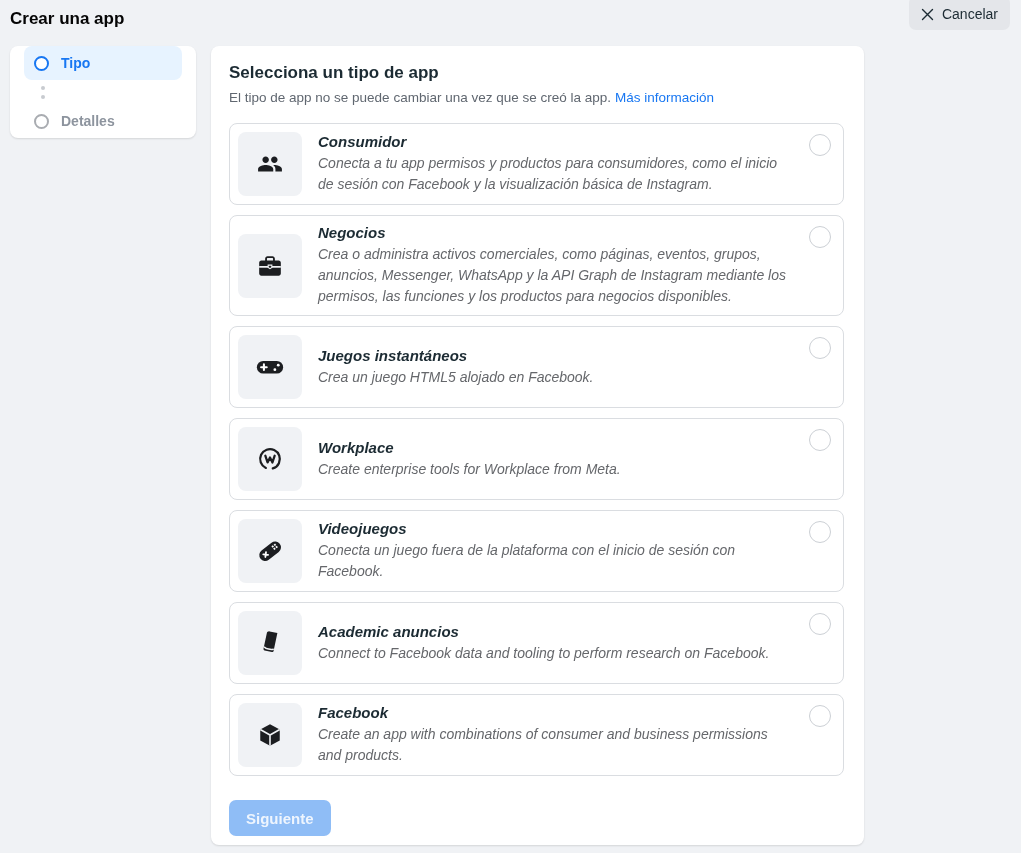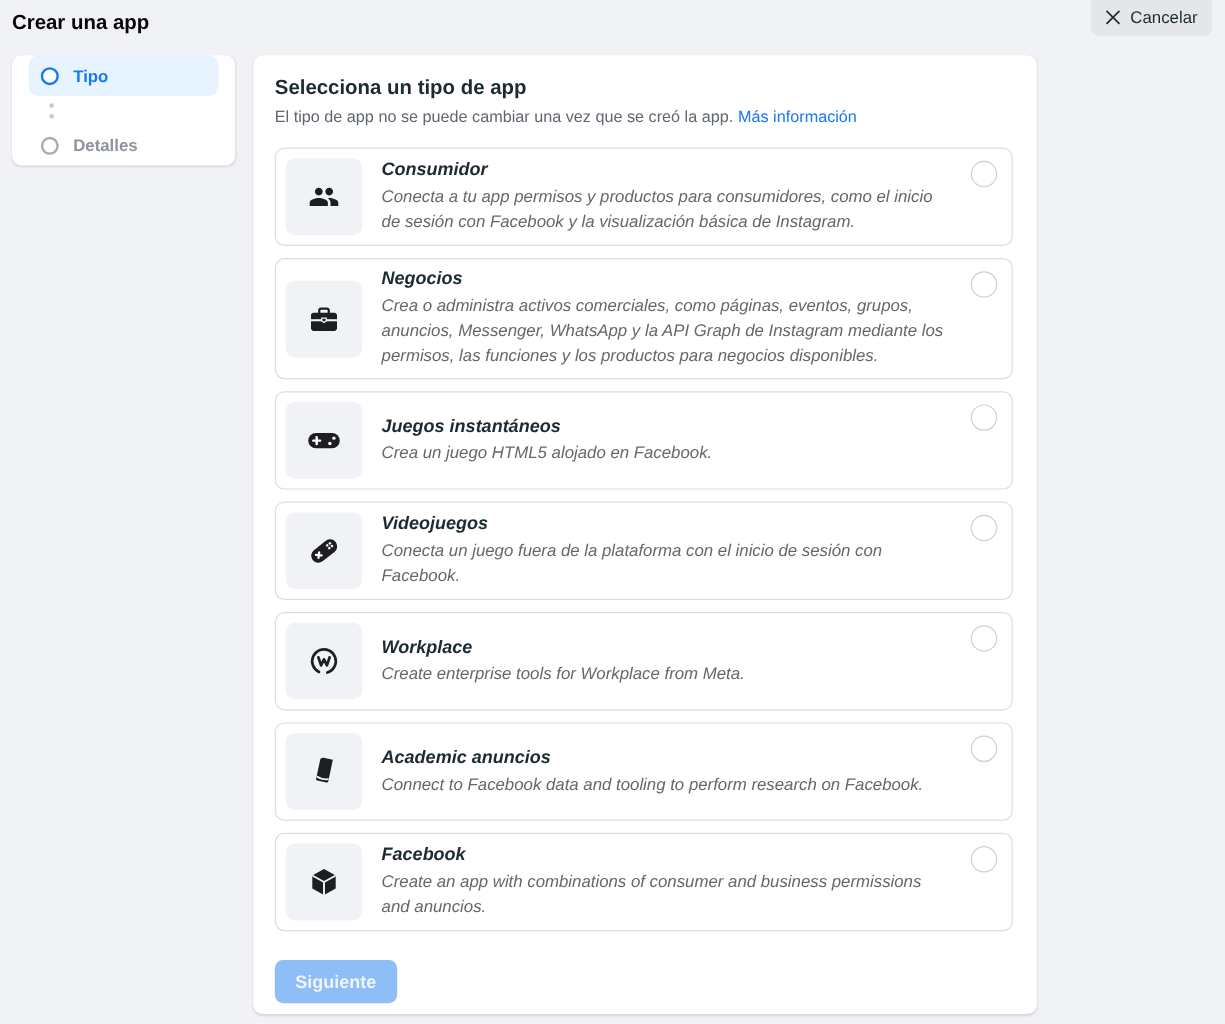--- a/index.html
+++ b/index.html
@@ -161,52 +161,52 @@
           </svg>
         </div>
         <div class="card-text">
           <div class="card-title">Juegos instantáneos</div>
           <div class="card-desc">Crea un juego HTML5 alojado en Facebook.</div>
         </div>
         <span class="radio-circle"></span>
       </div>
       <div class="type-card">
         <div class="icon-box">
+          <svg width="30" height="30" viewBox="0 0 32 32" fill="none">
+            <circle cx="16" cy="16" r="10.5" stroke="#1c1e21" stroke-width="2.4" stroke-linecap="round" stroke-dasharray="58 8" transform="rotate(115 16 16)"></circle>
+            <path d="M11 12.5l2.4 7.2 2.6-5.4 2.6 5.4 2.4-7.2" stroke="#1c1e21" stroke-width="2.4" stroke-linecap="round" stroke-linejoin="round"></path>
+          </svg>
+        </div>
+        <div class="card-text">
+          <div class="card-title">Workplace</div>
+          <div class="card-desc">Create enterprise tools for Workplace from Meta.</div>
+        </div>
+        <span class="radio-circle"></span>
+      </div>
+      <div class="type-card">
+        <div class="icon-box">
           <svg width="30" height="30" viewBox="0 0 32 32">
             <g transform="rotate(-38 16 16)">
               <rect x="3" y="10" width="26" height="12.5" rx="6.25" fill="#1c1e21"></rect>
               <path d="M8.2 14.4l3.6 3.6M11.8 14.4l-3.6 3.6" stroke="#fff" stroke-width="2" stroke-linecap="round"></path>
               <rect x="20.2" y="13" width="2" height="2" fill="#fff"></rect>
               <rect x="23.2" y="13" width="2" height="2" fill="#fff"></rect>
               <rect x="20.2" y="16" width="2" height="2" fill="#fff"></rect>
               <rect x="23.2" y="16" width="2" height="2" fill="#fff"></rect>
             </g>
           </svg>
         </div>
         <div class="card-text">
           <div class="card-title">Videojuegos</div>
           <div class="card-desc">Conecta un juego fuera de la plataforma con el inicio de sesión con Facebook.</div>
         </div>
         <span class="radio-circle"></span>
       </div>
       <div class="type-card">
         <div class="icon-box">
-          <svg width="30" height="30" viewBox="0 0 32 32" fill="none">
-            <circle cx="16" cy="16" r="10.5" stroke="#1c1e21" stroke-width="2.4" stroke-linecap="round" stroke-dasharray="58 8" transform="rotate(115 16 16)"></circle>
-            <path d="M11 12.5l2.4 7.2 2.6-5.4 2.6 5.4 2.4-7.2" stroke="#1c1e21" stroke-width="2.4" stroke-linecap="round" stroke-linejoin="round"></path>
-          </svg>
-        </div>
-        <div class="card-text">
-          <div class="card-title">Workplace</div>
-          <div class="card-desc">Create enterprise tools for Workplace from Meta.</div>
-        </div>
-        <span class="radio-circle"></span>
-      </div>
-      <div class="type-card">
-        <div class="icon-box">
           <svg width="30" height="30" viewBox="0 0 32 32">
             <g transform="rotate(12 16 16)">
               <path fill="#1c1e21" d="M10.5 6.5C10.5 5.1 11.6 4 13 4h8.5v19.5c0 .8-.7 1.5-1.5 1.5h-8c-.8 0-1.5-.7-1.5-1.5V6.5z"></path>
               <path d="M11.3 21.6c1.7 1.4 7.2 1.4 9.4.2" stroke="#f0f2f5" stroke-width="1.7" fill="none" stroke-linecap="round"></path>
             </g>
           </svg>
         </div>
         <div class="card-text">
           <div class="card-title">Academic anuncios</div>
           <div class="card-desc">Connect to Facebook data and tooling to perform research on Facebook.</div>
@@ -215,21 +215,21 @@
       </div>
       <div class="type-card">
         <div class="icon-box">
           <svg width="30" height="30" viewBox="0 0 32 32">
             <path fill="#1c1e21" d="M16 4.5l10.4 5.7v11.6L16 27.5 5.6 21.8V10.2z"></path>
             <path d="M5.6 10.2L16 16l10.4-5.8M16 16v11.5" stroke="#f0f2f5" stroke-width="1.7" fill="none"></path>
           </svg>
         </div>
         <div class="card-text">
           <div class="card-title">Facebook</div>
-          <div class="card-desc">Create an app with combinations of consumer and business permissions and anuncios.</div>
+          <div class="card-desc">Create an app with combinations of consumer and business permissions and products.</div>
         </div>
         <span class="radio-circle"></span>
       </div>
     </div>
 
   <div class="footer">
     <button class="next-btn" id="next-btn" disabled="">Siguiente</button>
   </div>
 </div>
 

